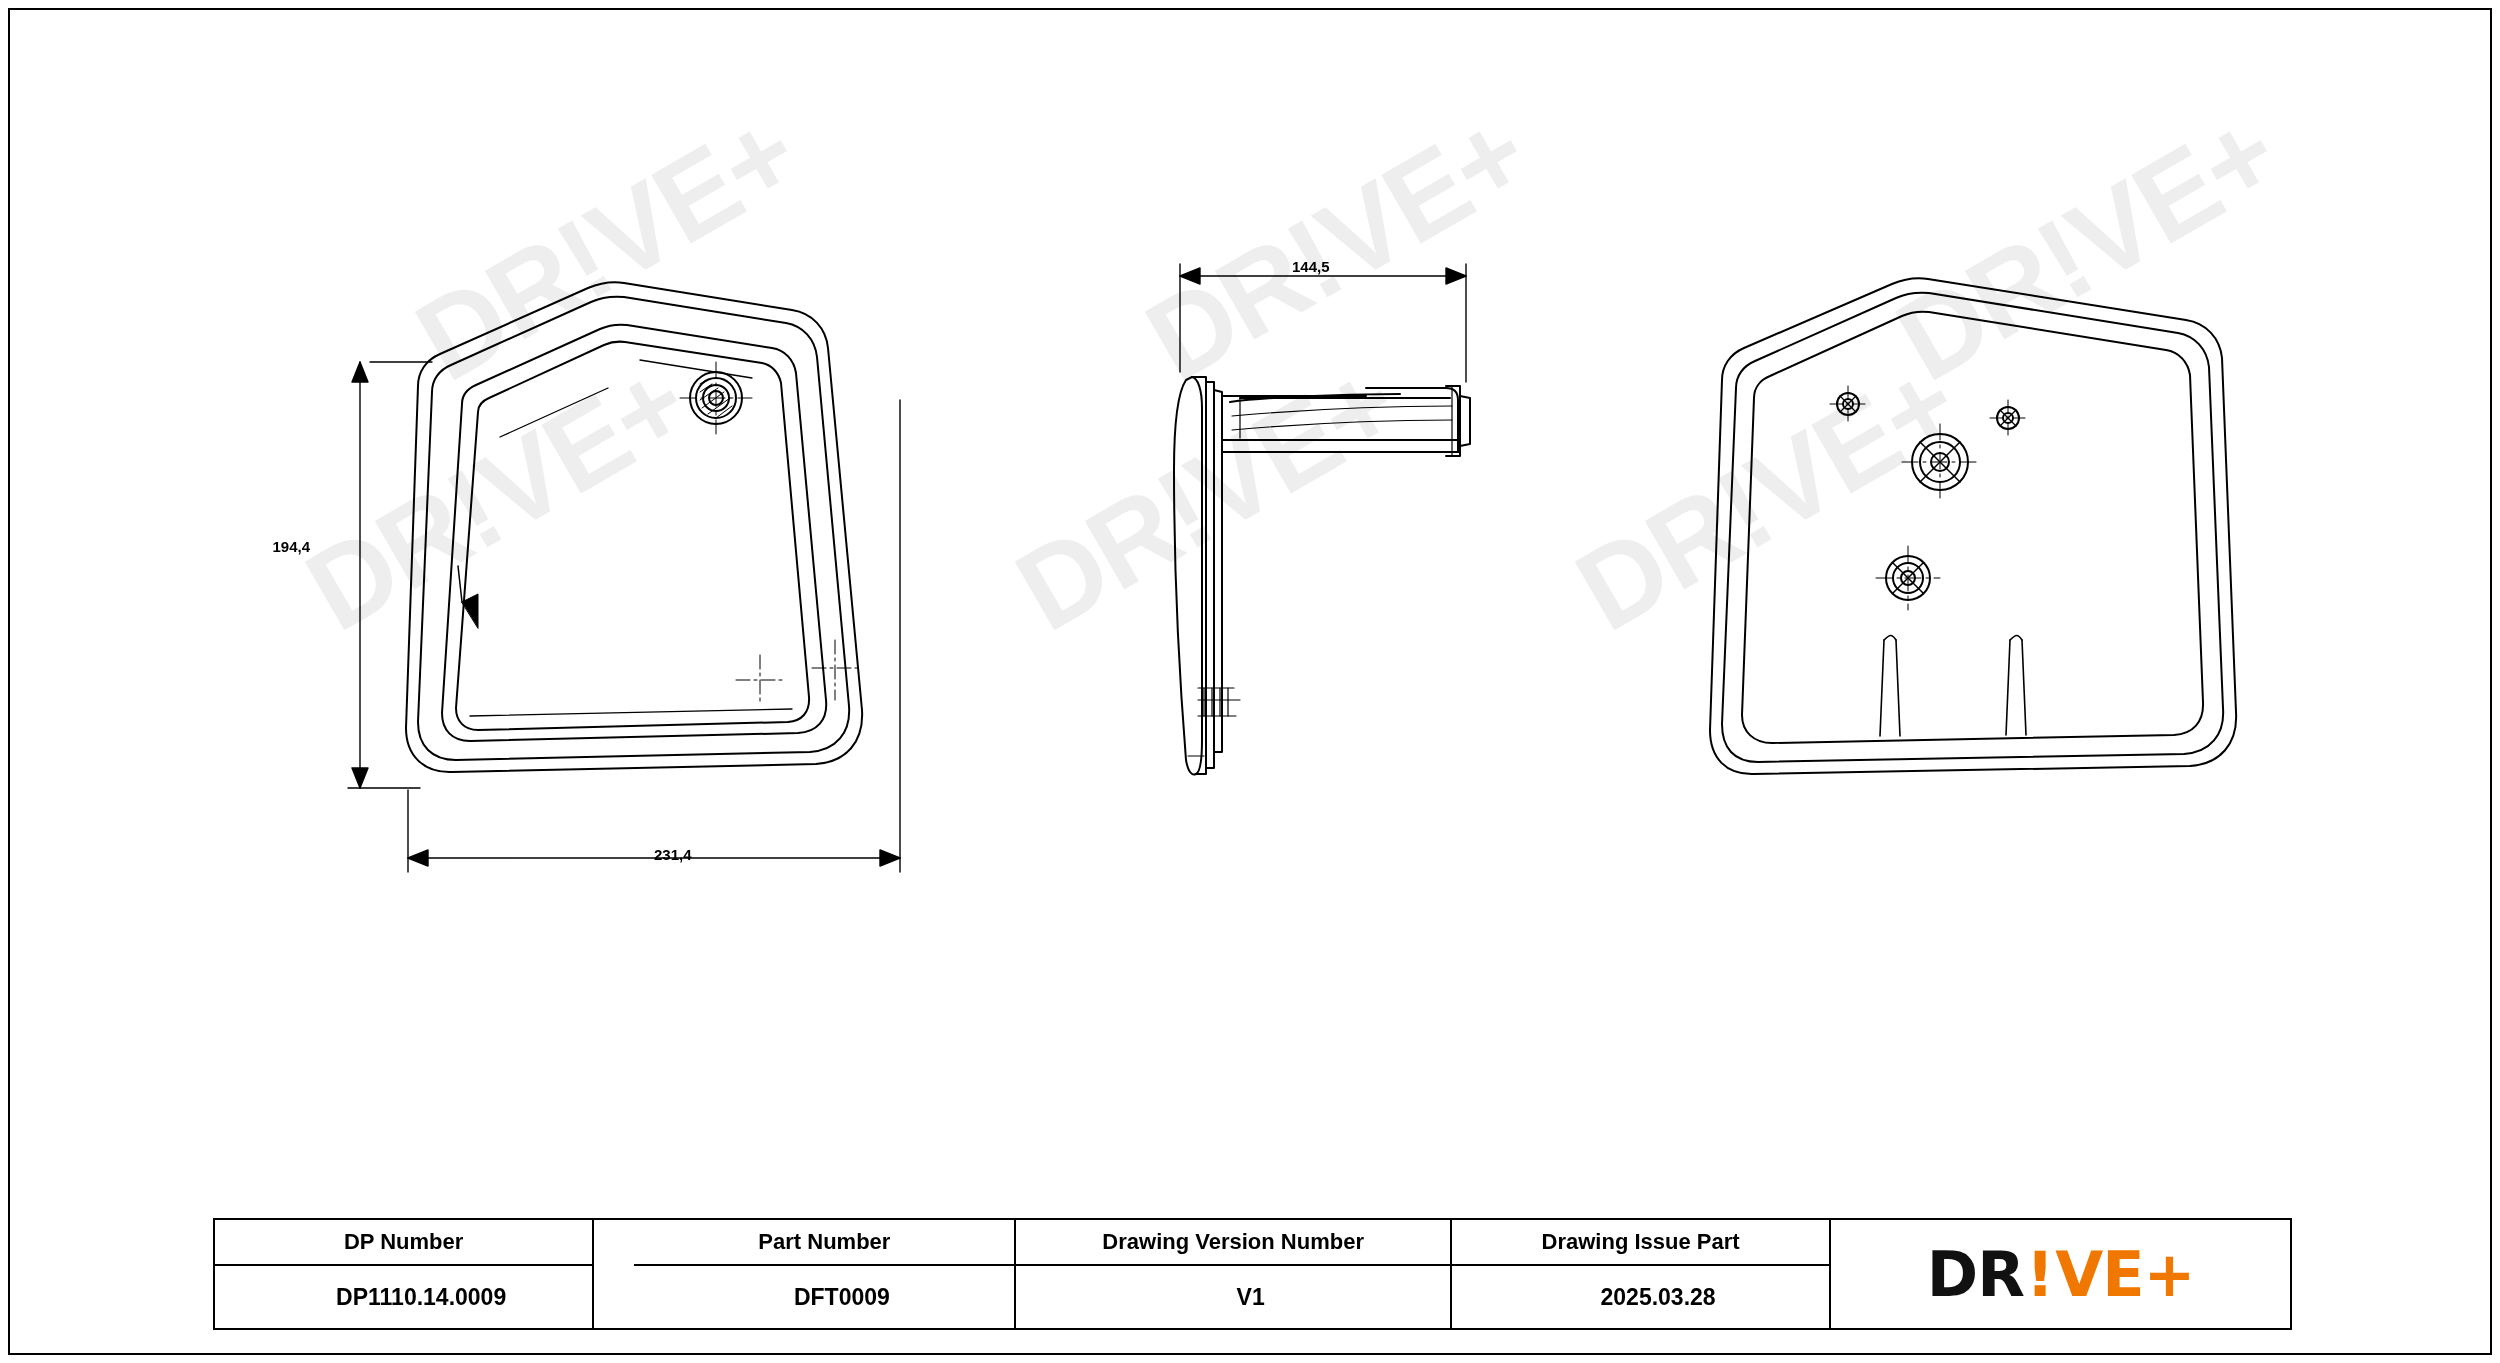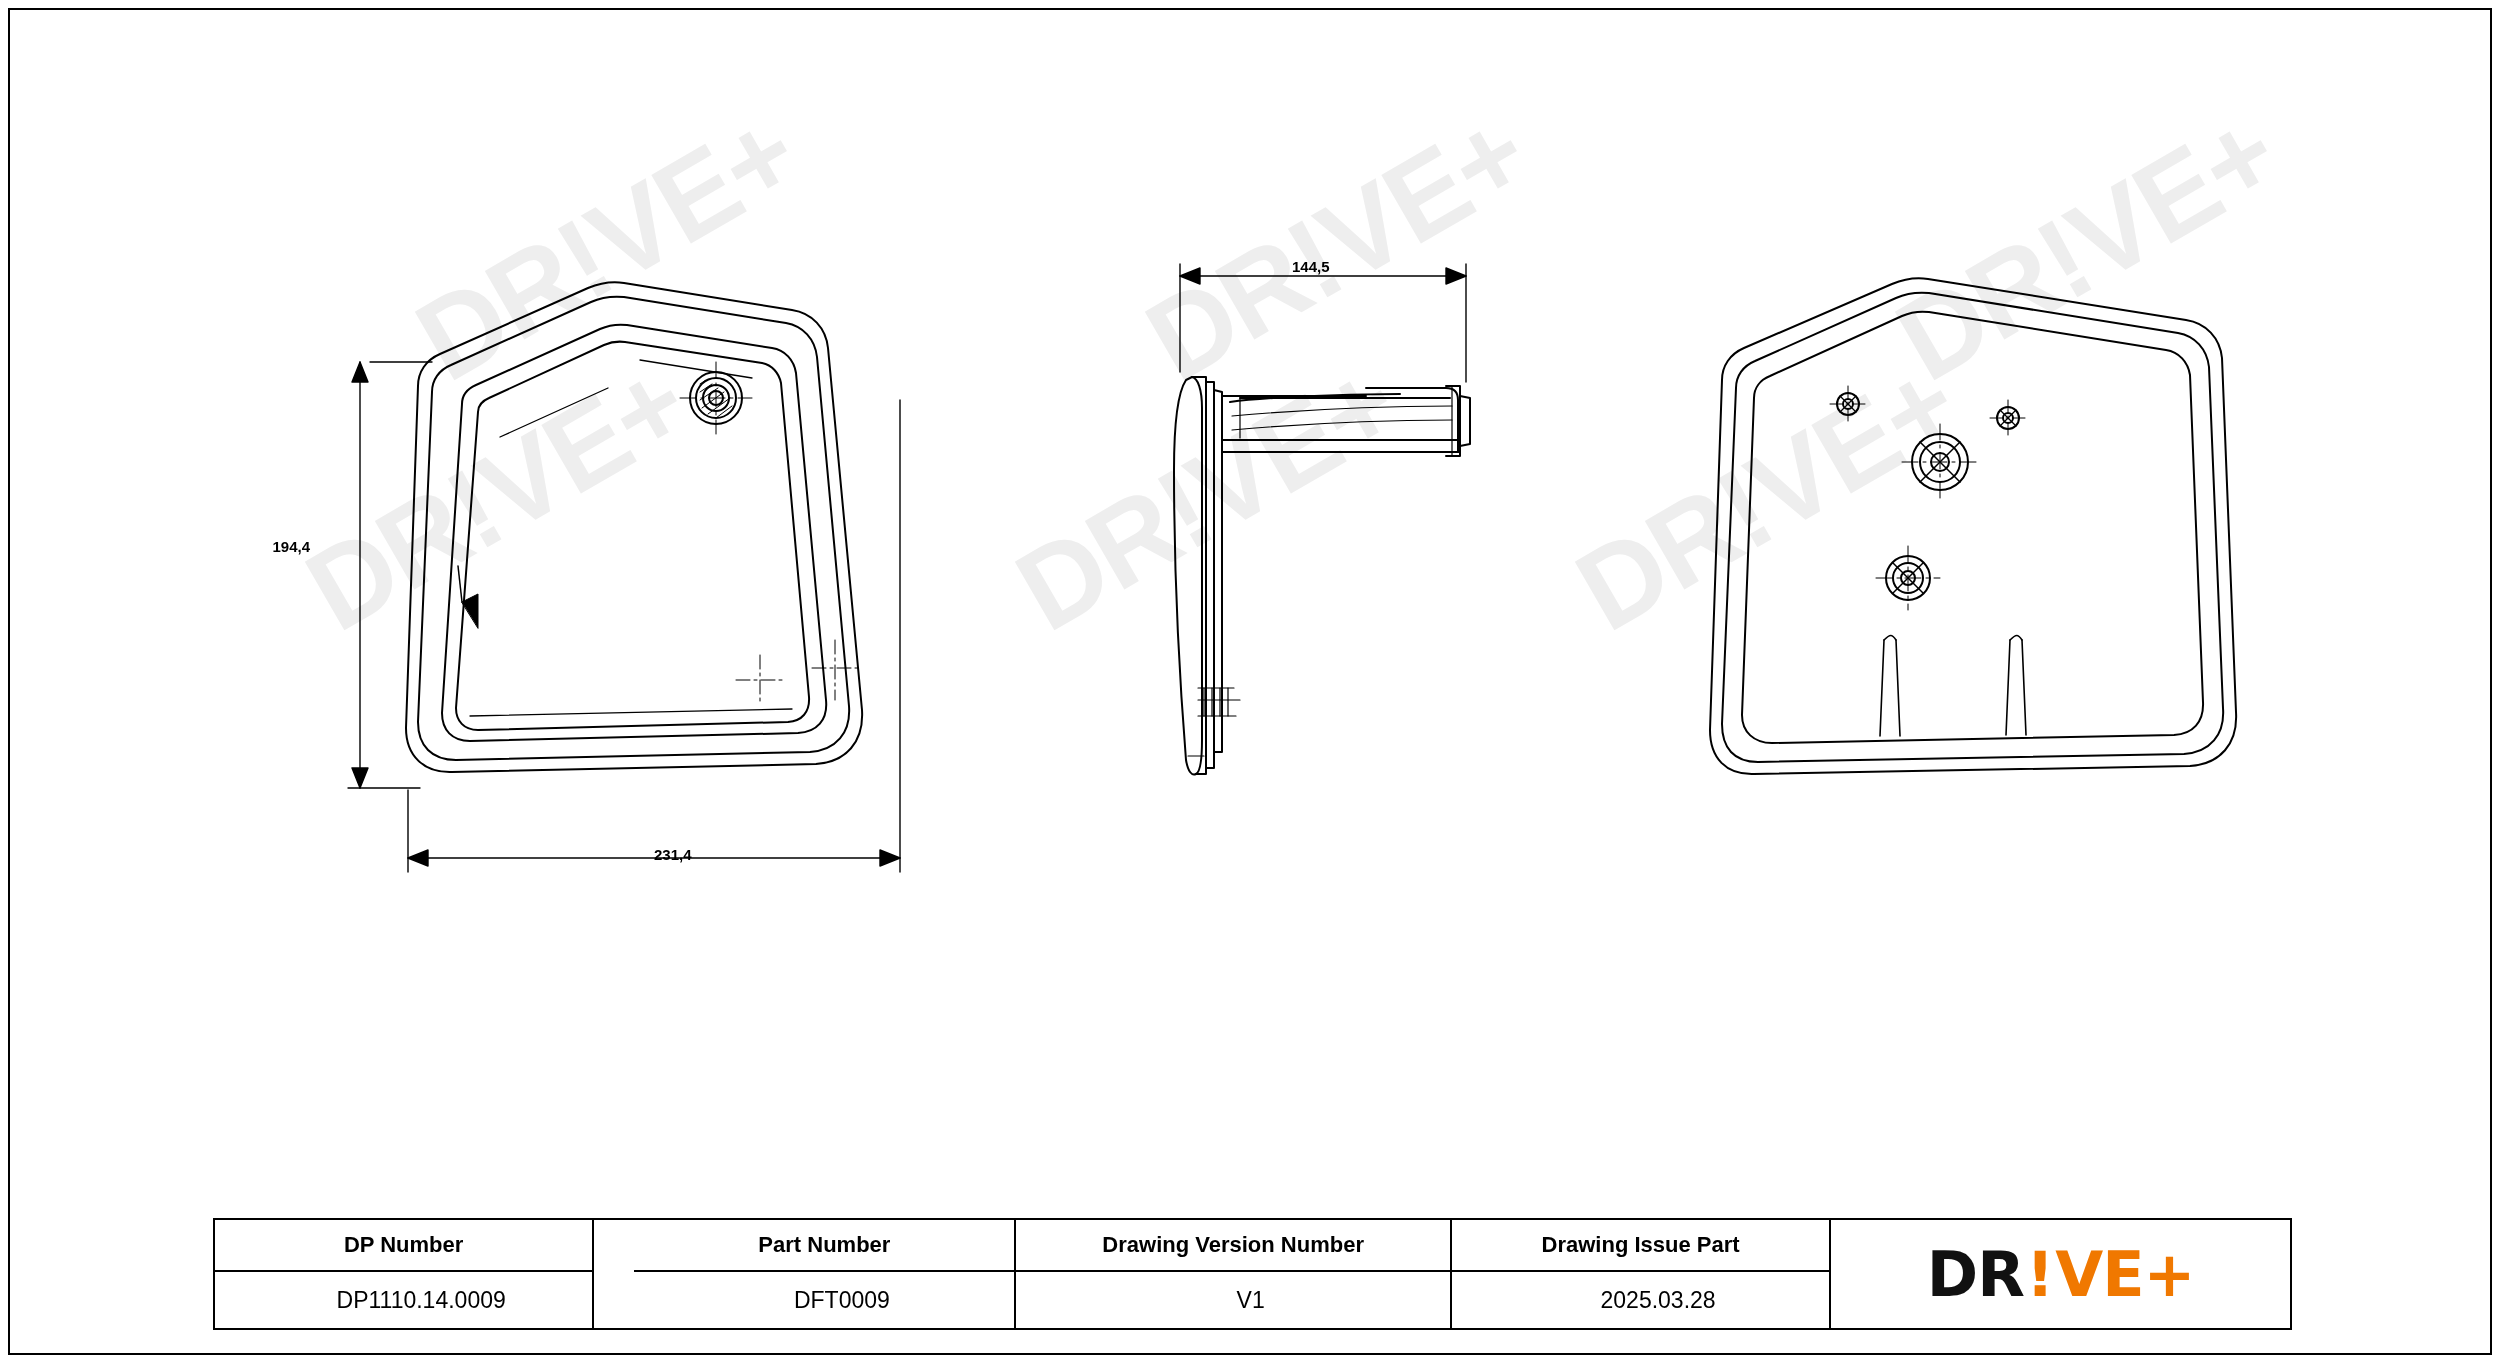--- a/index.html
+++ b/index.html
@@ -71,37 +71,37 @@
     background: #fff;
   }
   .tb-col {
     border-right: 2px solid #000;
     box-sizing: border-box;
     display: flex;
     flex-direction: column;
   }
   .tb-col:last-child { border-right: none; }
   .tb-head {
-    height: 52px;
+    height: 46px;
     border-bottom: 2px solid #000;
     display: flex;
     align-items: center;
     justify-content: center;
     font-size: 22px;
     font-weight: bold;
     color: #000;
     box-sizing: border-box;
   }
   .tb-val {
     flex: 1;
     display: flex;
     align-items: center;
     justify-content: center;
     font-size: 23px;
-    font-weight: normal;
+    font-weight: bold;
     color: #000;
     padding-left: 35px;
   }
   .tb-logo {
     width: 490px;
     display: flex;
     align-items: center;
     justify-content: center;
   }
   .logo-text {

